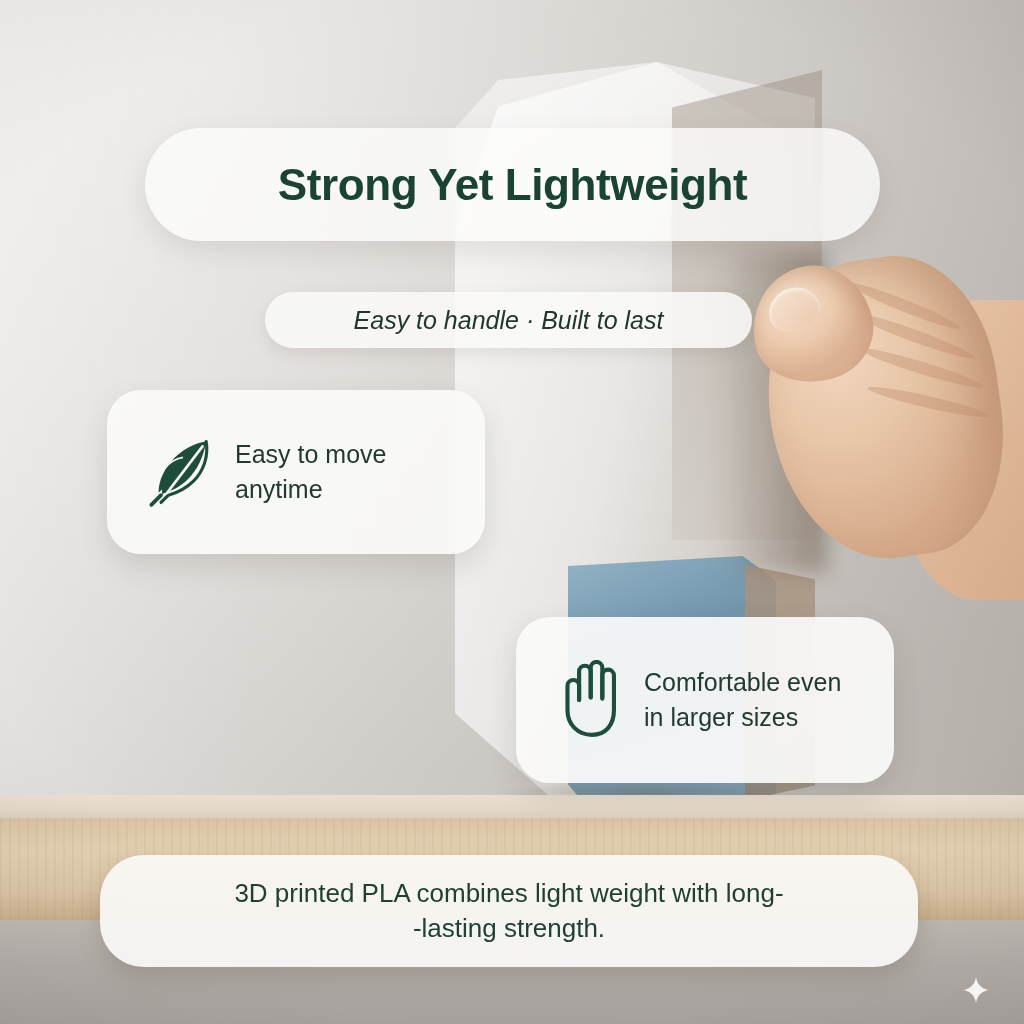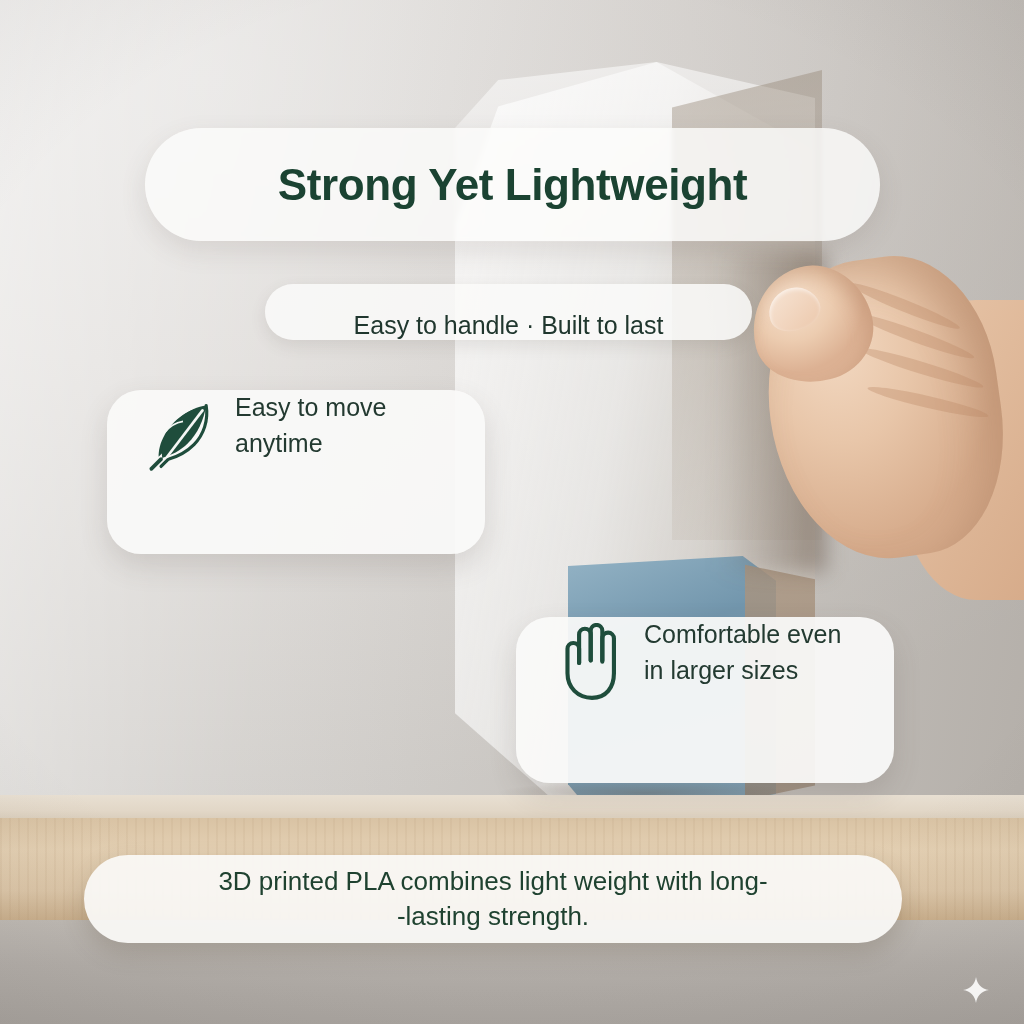--- a/index.html
+++ b/index.html
@@ -128,56 +128,57 @@
     display:flex; align-items:center; justify-content:center;
     box-shadow:0 10px 26px rgba(90,80,70,.13);
     backdrop-filter:blur(2px);
   }
   .title-text {
     font-size:44px; font-weight:bold; color:#1b4332;
     letter-spacing:-.4px; white-space:nowrap;
   }
 
   .subtitle-pill {
-    position:absolute; left:265px; top:284px; width:487px; height:56px;
+    position:absolute; left:265px; top:292px; width:487px; height:56px;
     background:rgba(250,250,249,.86);
     border-radius:28px;
-    display:flex; align-items:flex-end; justify-content:center;
+    display:flex; align-items:center; justify-content:center;
     box-shadow:0 6px 16px rgba(90,80,70,.12);
+    font-style:italic;
   }
   .subtitle-text { font-size:25px; color:#20372e; white-space:nowrap; }
 
   .cards { position:absolute; left:0; top:0; width:1024px; height:1024px; }
 
   .card {
     position:absolute; width:378px; height:164px;
     background:rgba(250,250,249,.93);
     border-radius:34px;
     box-shadow:0 12px 28px rgba(85,76,66,.16);
-    display:flex; align-items:flex-start;
+    display:flex; align-items:center;
     padding:0 14px 0 30px;
     overflow:hidden;
   }
   .card.c1 { left:107px; top:390px; }
   .card.c2 { left:540px; top:390px; }
   .card.c3 { left:107px; top:617px; height:166px; }
   .card.c4 { left:516px; top:617px; height:166px; }
 
   .card-icon {
     width:92px; min-width:92px; height:92px;
     display:flex; align-items:center; justify-content:center;
     color:#1f4d3c;
   }
   .card-label {
     font-size:25px; line-height:1.42; color:#233a31;
     margin-left:6px; white-space:pre-line;
   }
 
   .caption-bar {
-    position:absolute; left:84px; top:855px; width:818px; height:88px;
+    position:absolute; left:100px; top:855px; width:818px; height:112px;
     background:rgba(250,249,246,.93);
     border-radius:44px;
     display:flex; align-items:center; justify-content:center;
     box-shadow:0 10px 24px rgba(85,70,52,.20);
     text-align:center;
   }
   .caption-text {
     font-size:26px; line-height:1.36; color:#1f4230;
     white-space:pre-line; padding:0 40px;
   }

